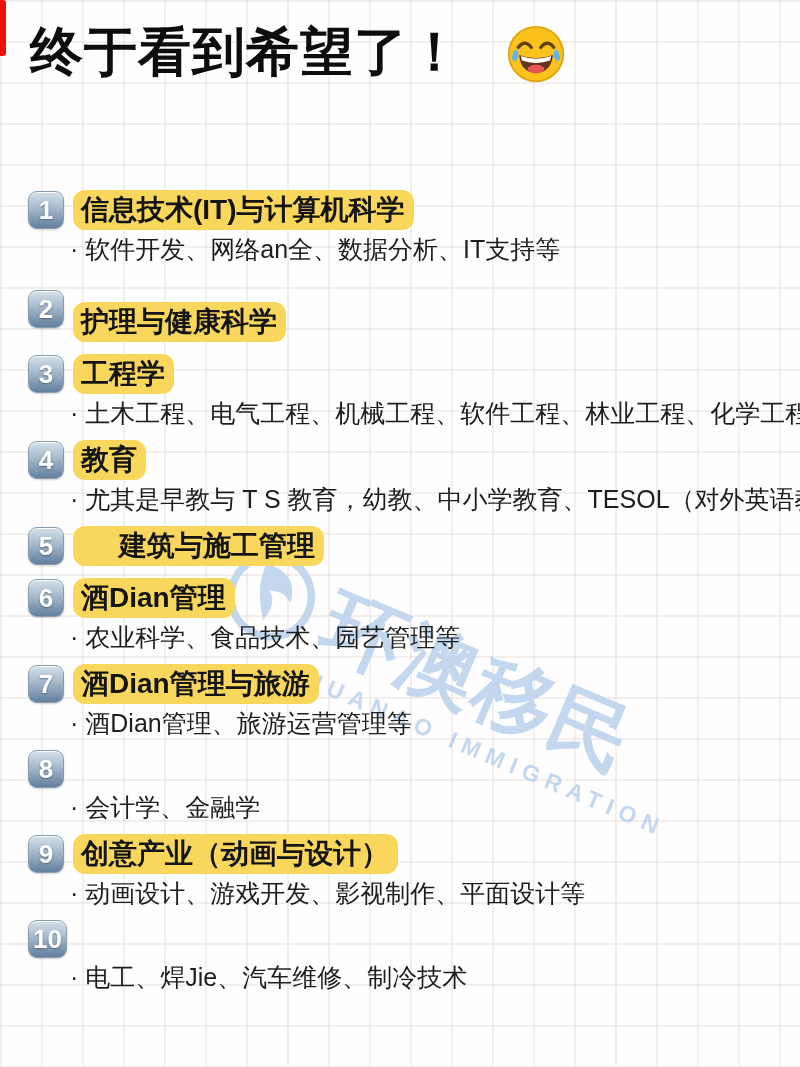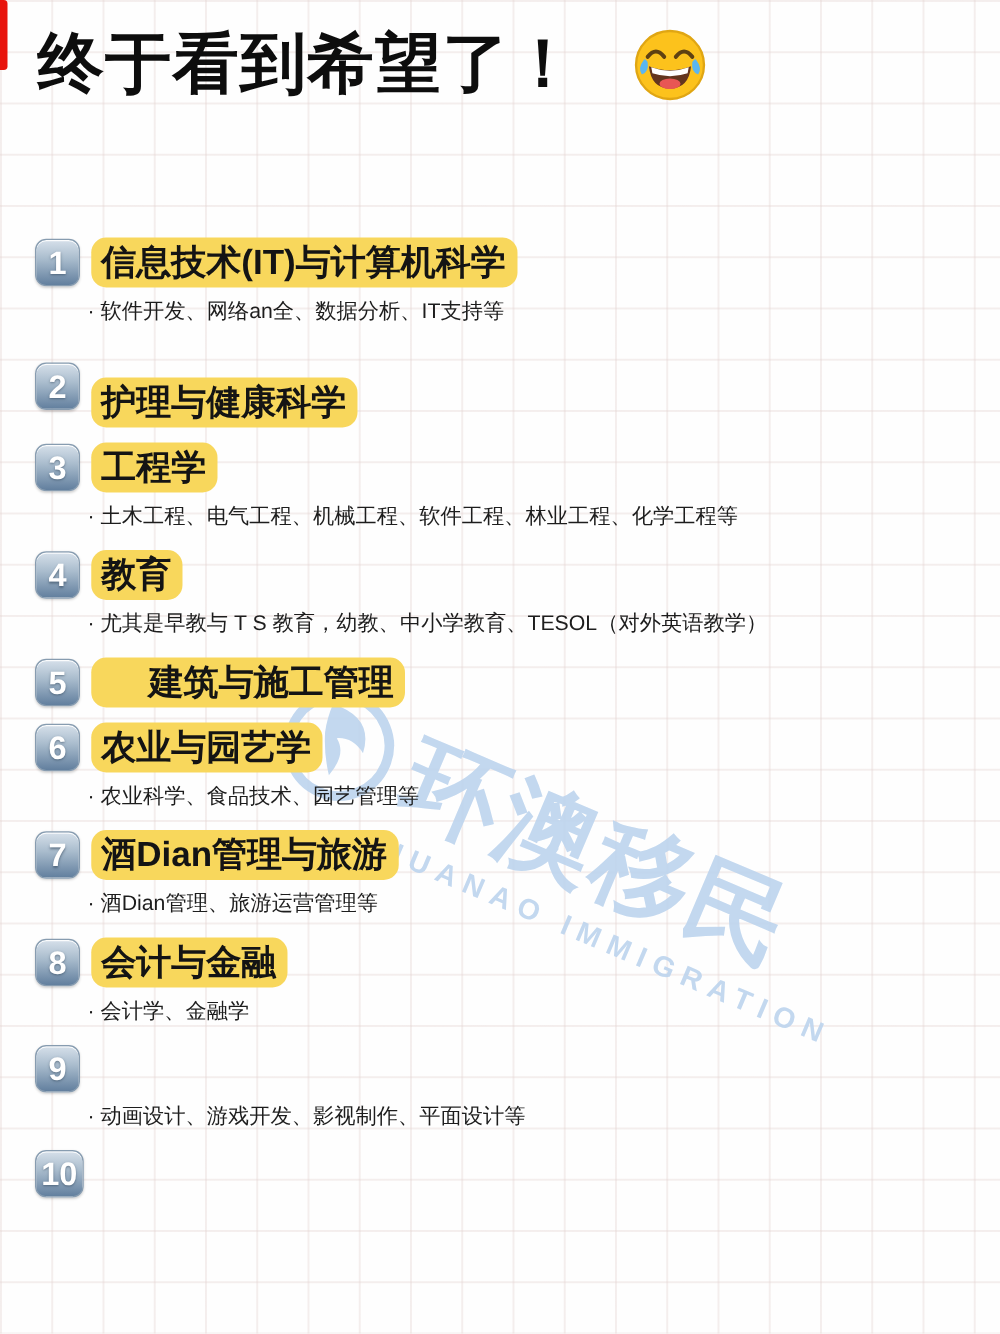--- a/index.html
+++ b/index.html
@@ -16,41 +16,41 @@
 
   
   .watermark{position:absolute;left:248px;top:528px;width:520px;z-index:0;
         transform:rotate(23deg);transform-origin:top left;opacity:.92;}
   .wm-row{display:flex;align-items:center;gap:12px;}
   .wm-cn{font-size:80px;font-weight:700;letter-spacing:2px;white-space:nowrap;}
   .wm-en{font-size:23px;font-weight:600;letter-spacing:7px;margin:-6px 0 0 112px;white-space:nowrap;}
 
   
   .header{position:absolute;left:30px;top:20px;z-index:2;}
-  .title-row{display:flex;align-items:flex-start;gap:20px;}
+  .title-row{display:flex;align-items:flex-end;gap:20px;}
   .title{margin:0;font-size:53px;line-height:64px;font-weight:800;
         color:#0d0d0d;letter-spacing:1px;white-space:nowrap;}
   .title-emoji{margin-left:24px;margin-top:2px;flex:0 0 auto;}
   .subtitle{margin:8px 0 0 -2px;font-size:56px;line-height:64px;font-weight:800;
         letter-spacing:0px;white-space:nowrap;}
 
   
   .list{position:absolute;left:28px;top:190px;right:0;z-index:2;}
   .item + .item{margin-top:12px;}
   .item-head{display:flex;align-items:center;gap:9px;}
   .badge{min-width:36px;height:38px;box-sizing:border-box;padding:0 4px;
         display:flex;align-items:center;justify-content:center;
         border-radius:9px;border:1px solid #879cb0;
         background:linear-gradient(180deg,#d6e0ea 0%,#a9bccd 42%,#627f9e 100%);
         box-shadow:inset 0 1px 0 rgba(255,255,255,.9), 0 1px 2px rgba(0,0,0,.18);
         color:#ffffff;font-weight:700;font-size:26px;
         text-shadow:0 1px 2px rgba(40,60,80,.55);}
   .headline{background:#f8d75c;color:#141414;font-size:28px;font-weight:700;
         line-height:34px;padding:3px 9px 3px 8px;border-radius:12px;white-space:nowrap;}
-  .desc{margin:4px 0 0 42px;font-size:17px;line-height:30px;color:#1d1d1d;white-space:nowrap;}
+  .desc{margin:4px 0 0 42px;font-size:25px;line-height:30px;color:#1d1d1d;white-space:nowrap;}
 </style>
 </head>
 <body>
 
 <div class="page">
 
   <div class="red-sliver"></div>
 
   <div class="watermark" style="color: rgb(190, 213, 238);">
     <div class="wm-row">
@@ -115,48 +115,49 @@
     <section class="item">
       <div class="item-head">
         <span class="badge">5</span>
         <span class="headline" style="background-color: rgb(248, 215, 92); padding-left: 46px;">建筑与施工管理</span>
       </div>
     </section>
 
     <section class="item">
       <div class="item-head">
         <span class="badge">6</span>
-        <span class="headline" style="background-color: rgb(248, 215, 92);">农业与园艺学</span>
+        <span class="headline" style="background-color: rgb(248, 215, 92);">酒Dian管理</span>
       </div>
       <p class="desc">· 农业科学、食品技术、园艺管理等</p>
     </section>
 
     <section class="item">
       <div class="item-head">
         <span class="badge">7</span>
         <span class="headline" style="background-color: rgb(248, 215, 92);">酒Dian管理与旅游</span>
       </div>
       <p class="desc">· 酒Dian管理、旅游运营管理等</p>
     </section>
 
     <section class="item">
       <div class="item-head">
         <span class="badge">8</span>
-        <span class="headline" style="background-color: rgb(248, 215, 92);">会计与金融</span>
       </div>
       <p class="desc">· 会计学、金融学</p>
     </section>
 
     <section class="item">
       <div class="item-head">
         <span class="badge">9</span>
+        <span class="headline" style="background-color: rgb(248, 215, 92);">创意产业（动画与设计）</span>
       </div>
       <p class="desc">· 动画设计、游戏开发、影视制作、平面设计等</p>
     </section>
 
     <section class="item">
       <div class="item-head">
         <span class="badge">10</span>
       </div>
+      <p class="desc">· 电工、焊Jie、汽车维修、制冷技术</p>
     </section>
 
   </main>
 </div>
 
 </body></html>

